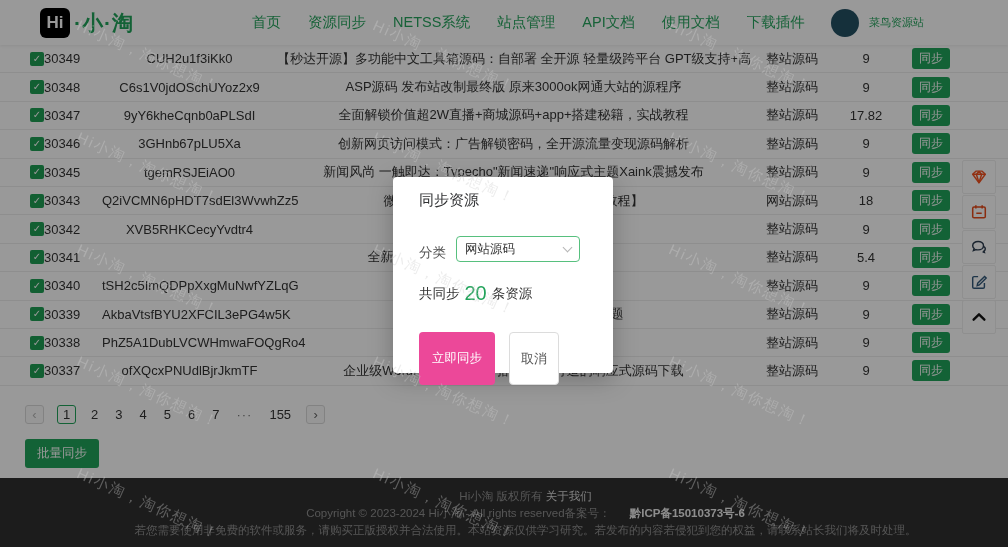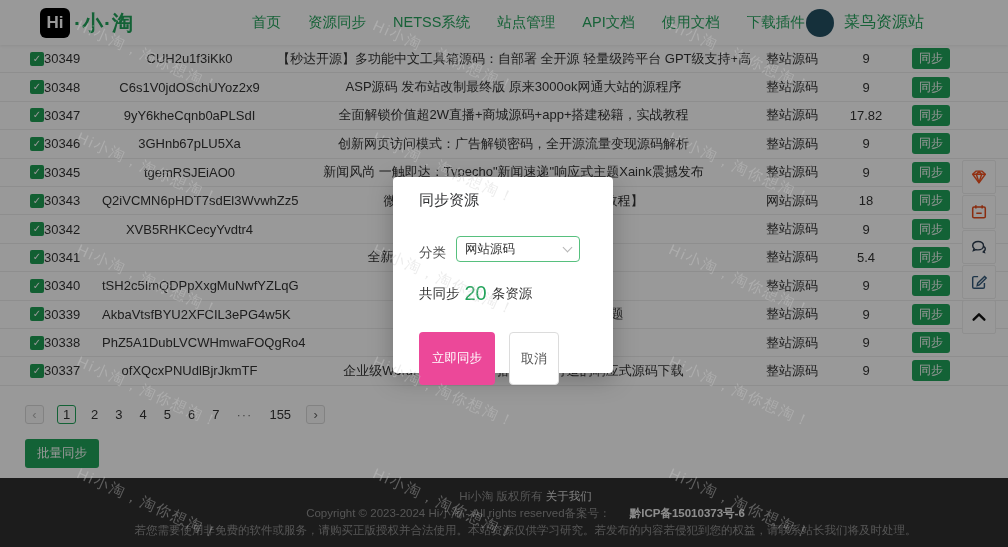--- a/index.html
+++ b/index.html
@@ -10,21 +10,21 @@
   .navbar { height:45px; display:flex; align-items:center; padding:0 40px; background:#fff;
             box-shadow:0 1px 3px rgba(0,0,0,.08); position:relative; z-index:1; }
   .logo { display:flex; align-items:center; gap:4px; }
   .logo-badge { width:30px; height:30px; background:#000000; color:#fff; border-radius:6px;
                 display:flex; align-items:center; justify-content:center; font-weight:bold; font-size:17px; }
   .logo-name { color:#21a35a; font-size:21px; font-weight:bold; letter-spacing:1px; }
   .nav-menu { display:flex; gap:27px; margin-left:118px; }
   .nav-item { color:#27a45e; font-size:14.5px; text-decoration:none; cursor:pointer; white-space:nowrap; }
   .nav-user { margin-left:auto; margin-right:44px; display:flex; align-items:center; gap:10px; }
   .avatar { width:28px; height:28px; border-radius:50%; background:#235063; }
-  .username { color:#27a45e; font-size:16px; }
+  .username { color:#27a45e; font-size:11px; }
 
   
   .table { background:#fff; }
   .trow { height:28.4px; display:flex; align-items:center; font-size:13px; color:#333;
           border-bottom:1px solid #ededed; }
   .cb { width:14px; height:14px; margin-left:30px; background:#1e9e54; border-radius:2px;
         display:flex; align-items:center; justify-content:center; flex:none; cursor:pointer; }
   .cb::after { content:"✓"; color:#fff; font-size:10px; line-height:1; }
   .cid   { width:58px;  text-align:left; flex:none; }
   .ccode { width:175px; text-align:center; flex:none; }

